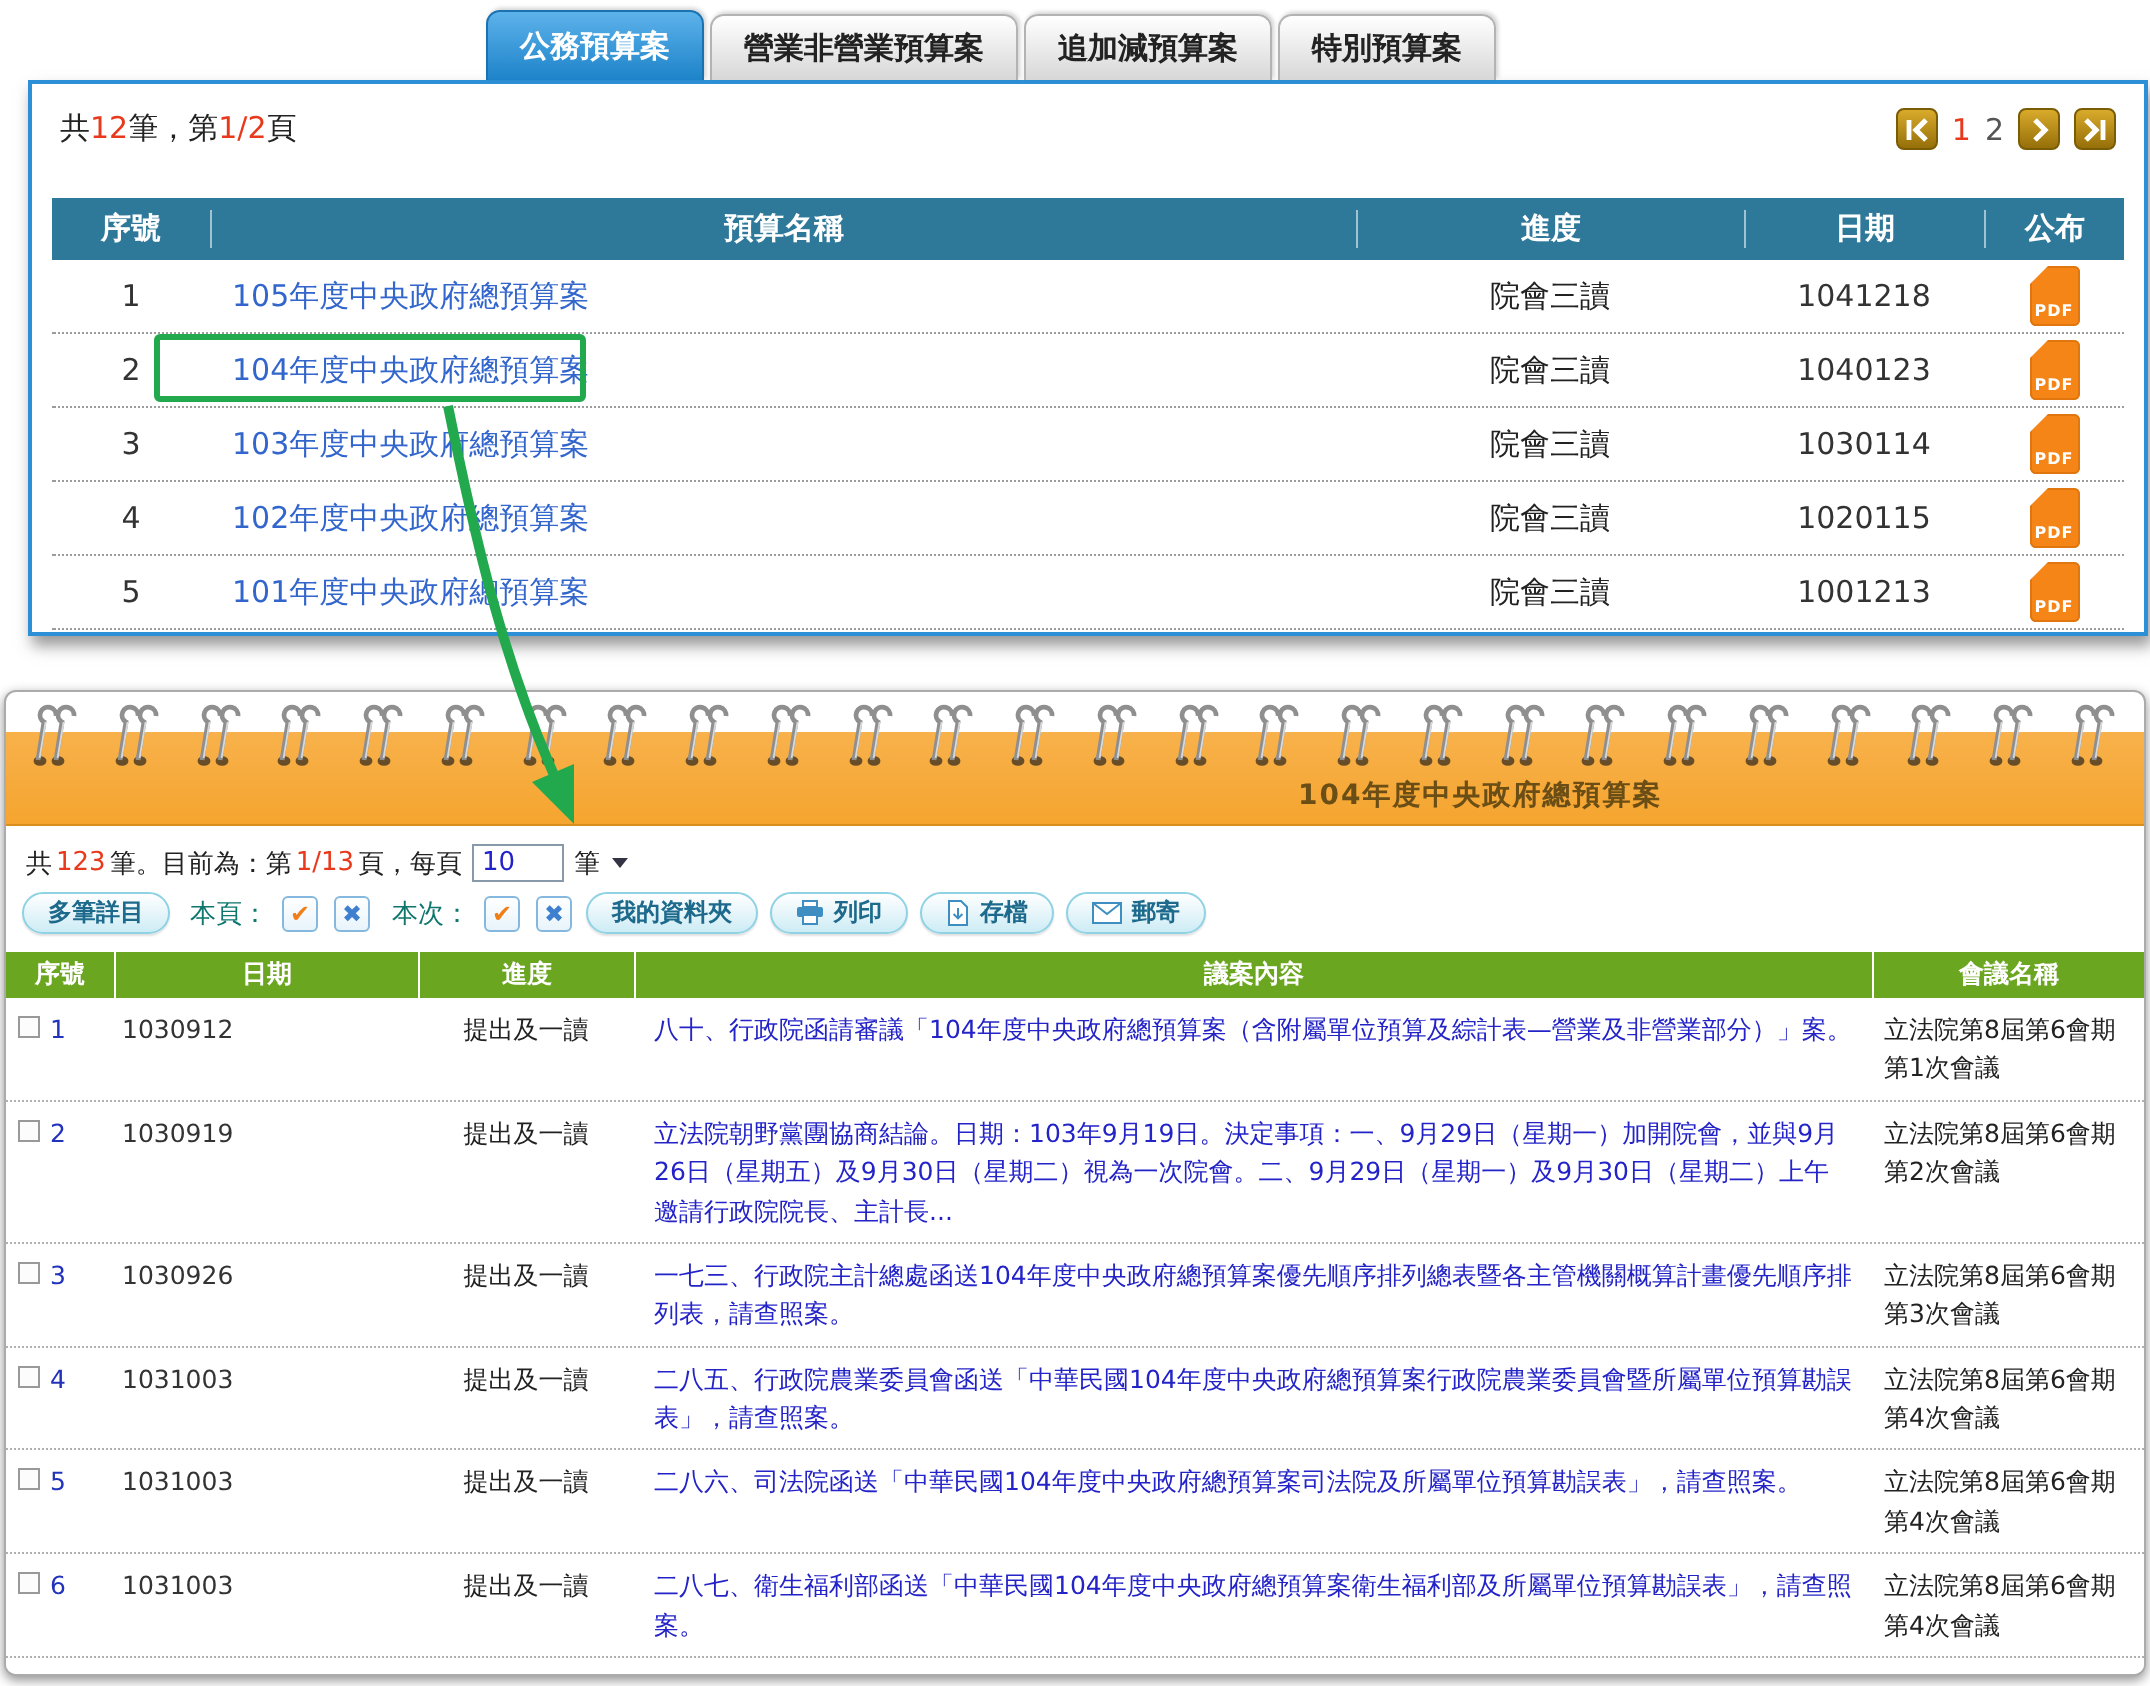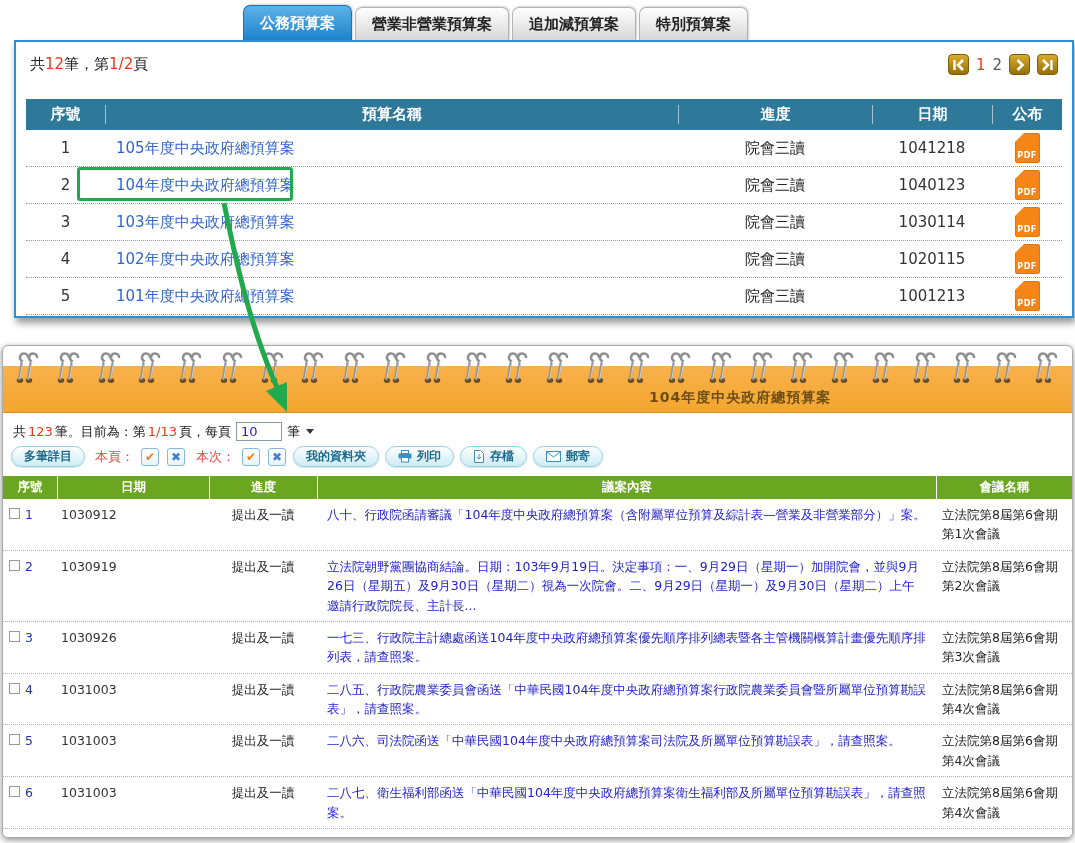--- a/index.html
+++ b/index.html
@@ -77,21 +77,21 @@
     background:linear-gradient(#ffffff,#cdecf5); color:#1d6a8c; font-size:12px; font-weight:bold;
     display:inline-flex; align-items:center; gap:5px; box-shadow:0 1px 1px rgba(0,0,0,.12); white-space:nowrap;
   }
   .mini {
     width:18px; height:18px; border:1px solid #85b8df; border-radius:3px; cursor:pointer;
     background:linear-gradient(#ffffff,#e8f4fb); display:inline-flex; align-items:center; justify-content:center;
     font-size:12px; font-weight:bold; margin:0 1px;
   }
   .mini.check { color:#f07f1a; }
   .mini.cross { color:#3f7fd0; }
-  .tlabel { margin-left:4px; color:#ef4444;text-align:center; }
+  .tlabel { margin-left:4px; color:#0f766e;text-align:center; }
   
   .btable { position:absolute; left:0; right:0; top:130px; font-size:12.5px; }
   .bhead { display:flex; background:#6ba620; color:#fff; font-weight:bold; height:23px; align-items:center; text-align:center; font-size:12.5px; }
   .bh + .bh { border-left:1px solid #fff; }
   .bh { height:100%; display:flex; align-items:center; justify-content:center; }
   .b-seq { width:54px; }
   .b-date { width:152px; }
   .b-prog { width:108px; }
   .b-cont { flex:1; }
   .b-meet { width:136px; }

